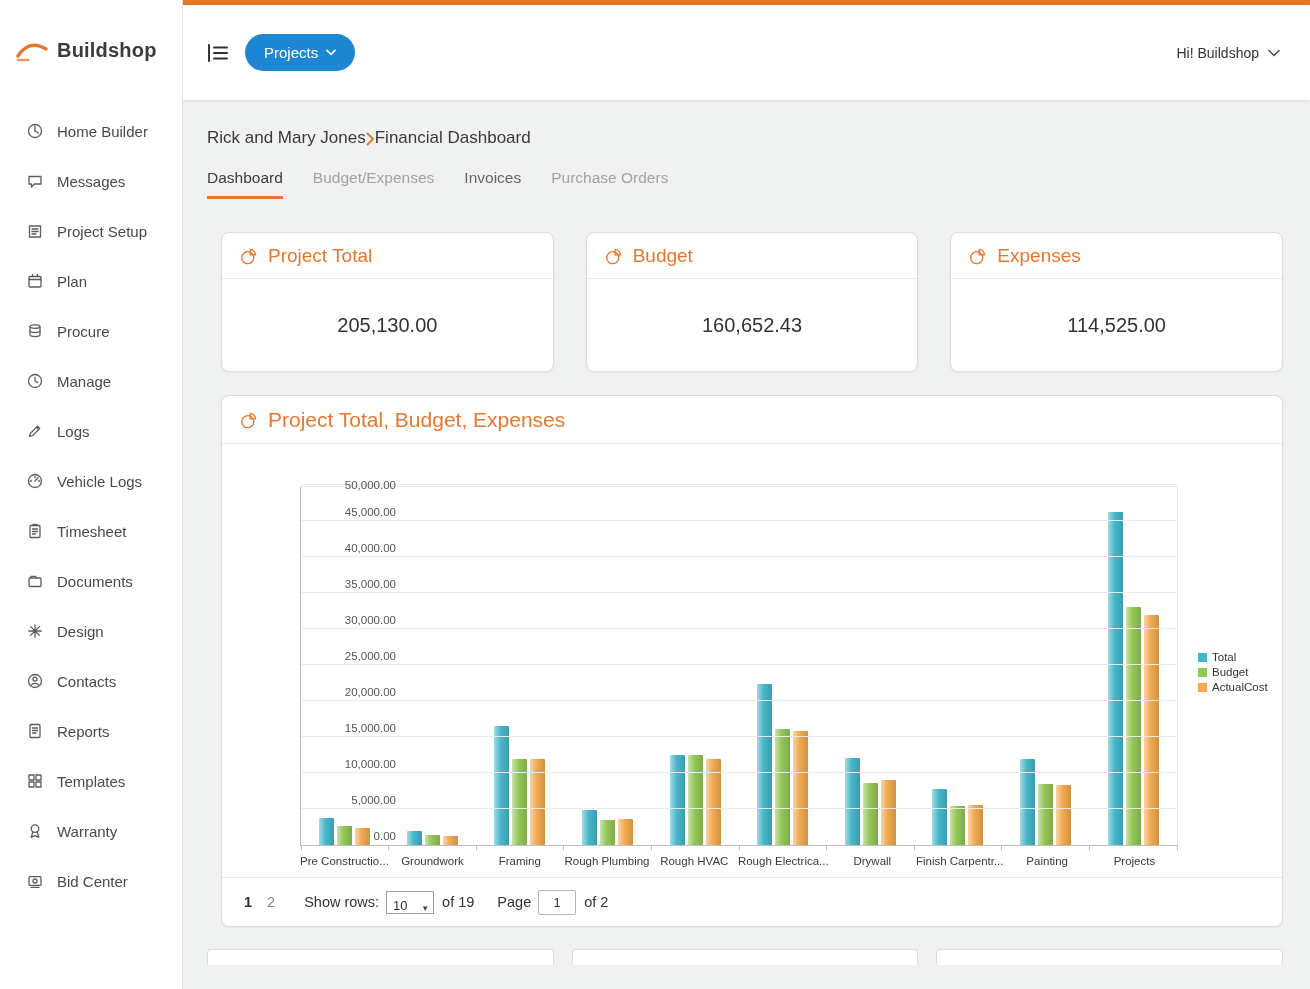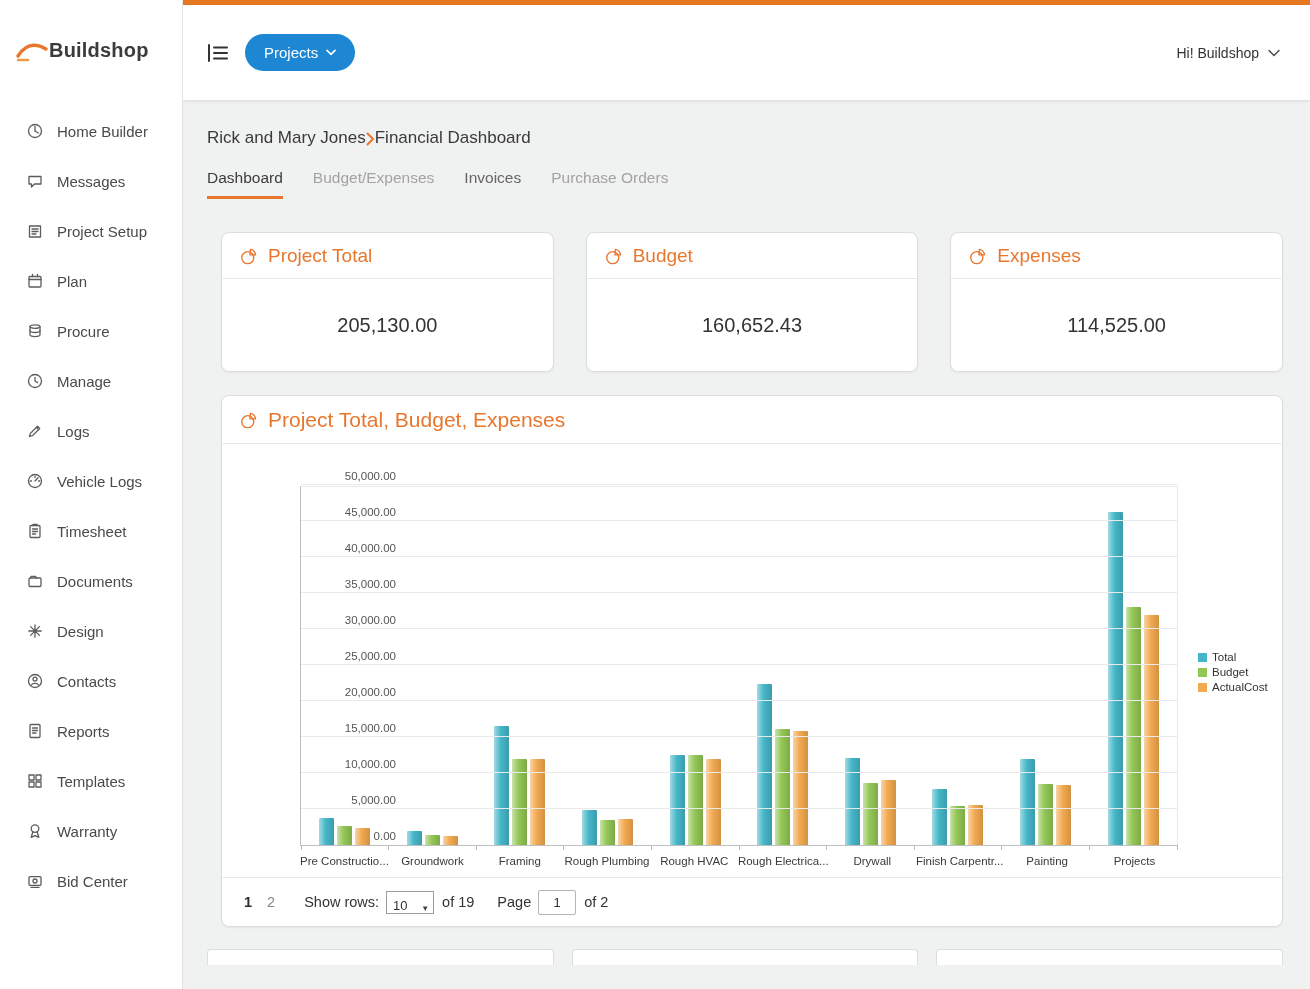--- a/index.html
+++ b/index.html
@@ -2,21 +2,21 @@
 <html><head>
 <meta charset="utf-8">
 <style>
   * { box-sizing: border-box; margin: 0; padding: 0; }
   html,body { width:1310px; height:989px; overflow:hidden; }
   body { font-family:"Liberation Sans", sans-serif; background:#f0f1f1; color:#333; }
   .app { display:flex; width:1310px; height:989px; }
 
   
   .sidebar { width:183px; background:#fff; border-right:1px solid #e3e3e3; flex-shrink:0; z-index:3; }
-  .logo { height:100px; display:flex; align-items:center; padding-left:15px; }
+  .logo { height:100px; display:flex; align-items:center; gap:8px; padding-left:15px; }
   .logo-text { font-size:20px; font-weight:600; color:#3b3b3b; letter-spacing:.2px; }
   .nav { padding-top:6px; }
   .nav-item { height:50px; display:flex; align-items:center; gap:13px; padding-left:26px;
               color:#4a4a4a; font-size:15px; cursor:pointer; }
   .nav-item.active { background:#ececec; border-left:4px solid #e8772e; padding-left:22px; color:#333; }
   .nav-icon { width:18px; height:18px; color:#5c5c5c; display:inline-flex; flex-shrink:0; }
   .nav-item.active .nav-icon { color:#e8772e; }
   .nav-icon svg { width:18px; height:18px; }
 
   
@@ -469,21 +469,21 @@
         <div class="ylabel" style="bottom: 35px;">0.00</div>
             <div class="ylabel" style="bottom: 71px;">5,000.00</div>
             <div class="ylabel" style="bottom: 107px;">10,000.00</div>
             <div class="ylabel" style="bottom: 143px;">15,000.00</div>
             <div class="ylabel" style="bottom: 179px;">20,000.00</div>
             <div class="ylabel" style="bottom: 215px;">25,000.00</div>
             <div class="ylabel" style="bottom: 251px;">30,000.00</div>
             <div class="ylabel" style="bottom: 287px;">35,000.00</div>
             <div class="ylabel" style="bottom: 323px;">40,000.00</div>
             <div class="ylabel" style="bottom: 359px;">45,000.00</div>
-            <div class="ylabel" style="bottom: 395px;">50,000.00</div>
+            <div class="ylabel" style="bottom: 386px;">50,000.00</div>
           </div>
 
         <div class="pager">
           <span class="pager-pages" style="display:inline-flex">
               <span class="pageno current">1</span>
               <span class="pageno">2</span>
             </span>
           <span class="pager-label show-rows-label">Show rows:</span>
           <span class="select-box">
             <span>10</span>

